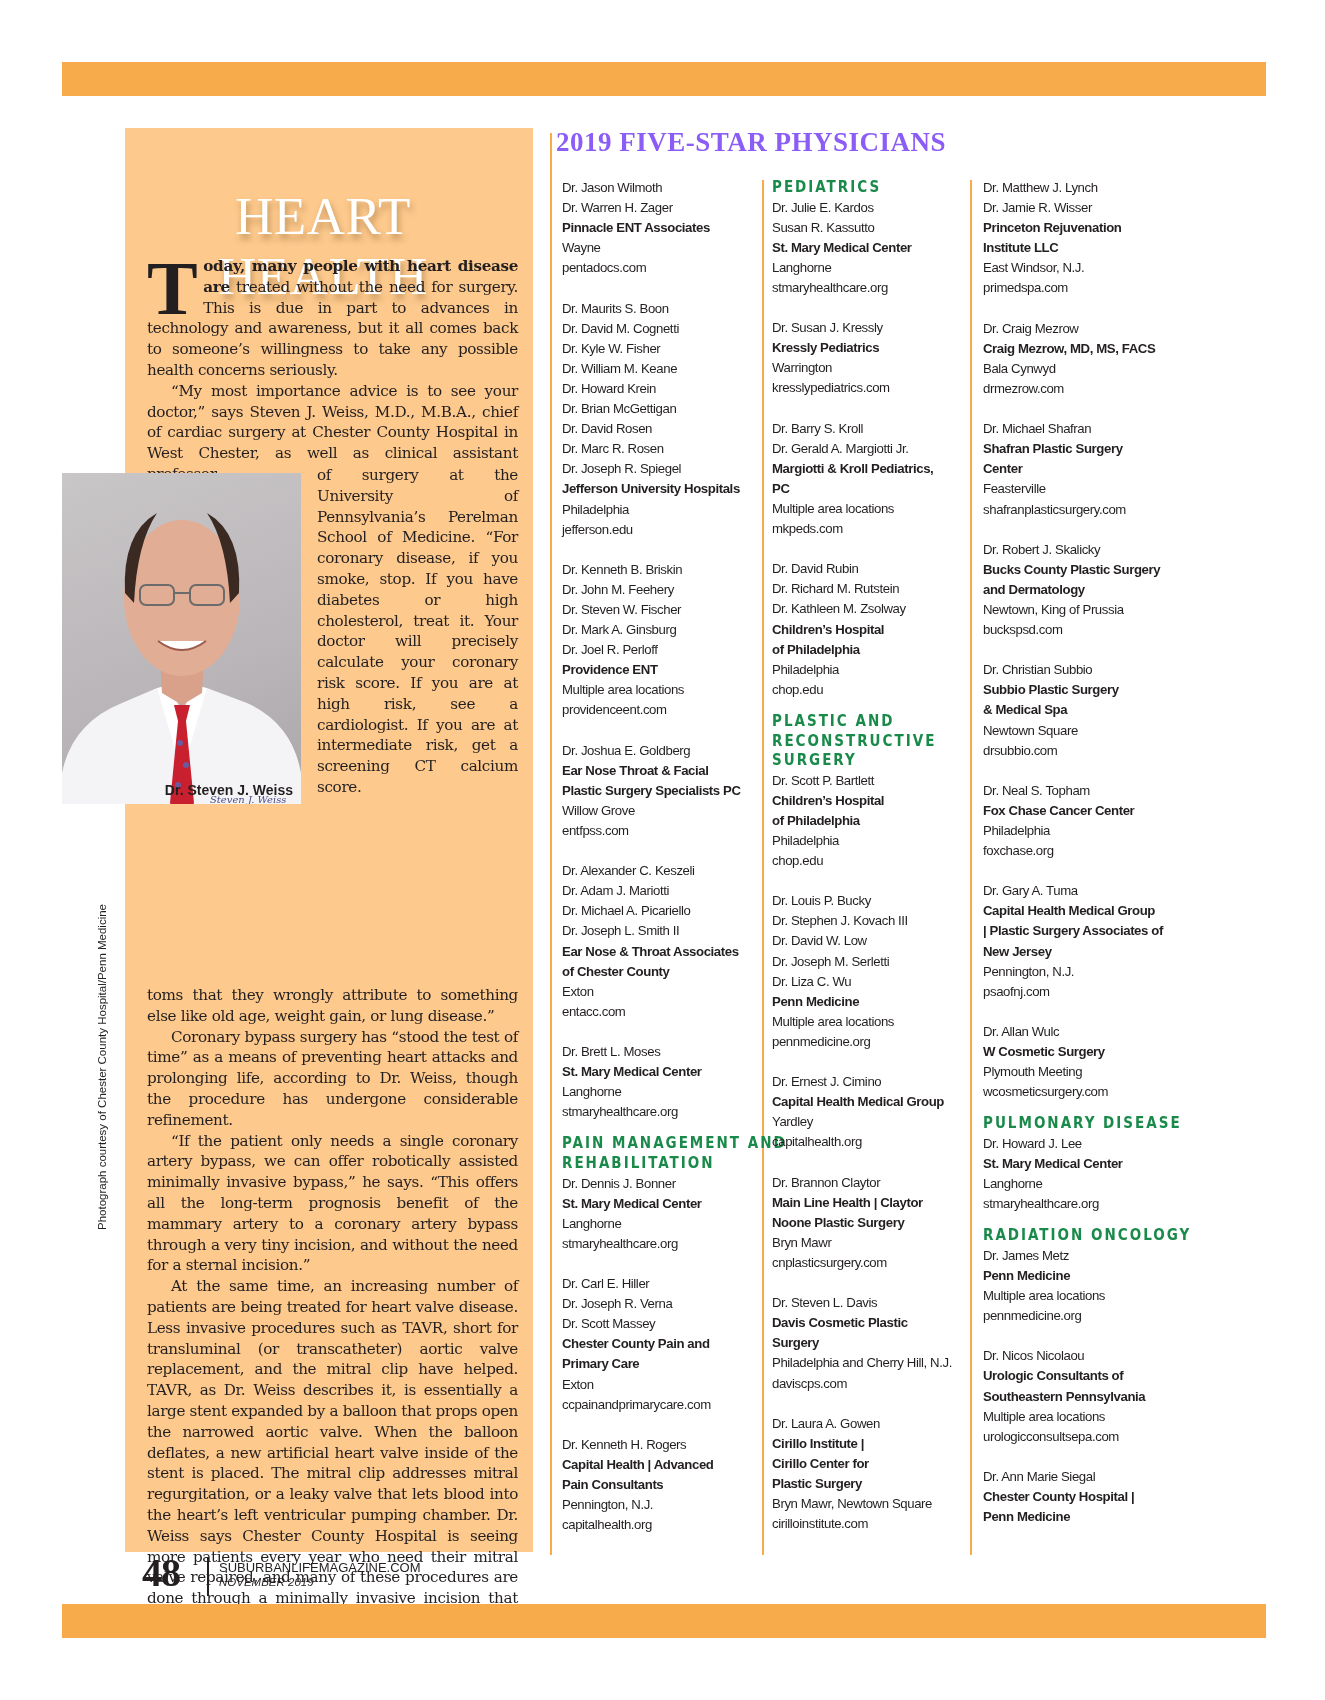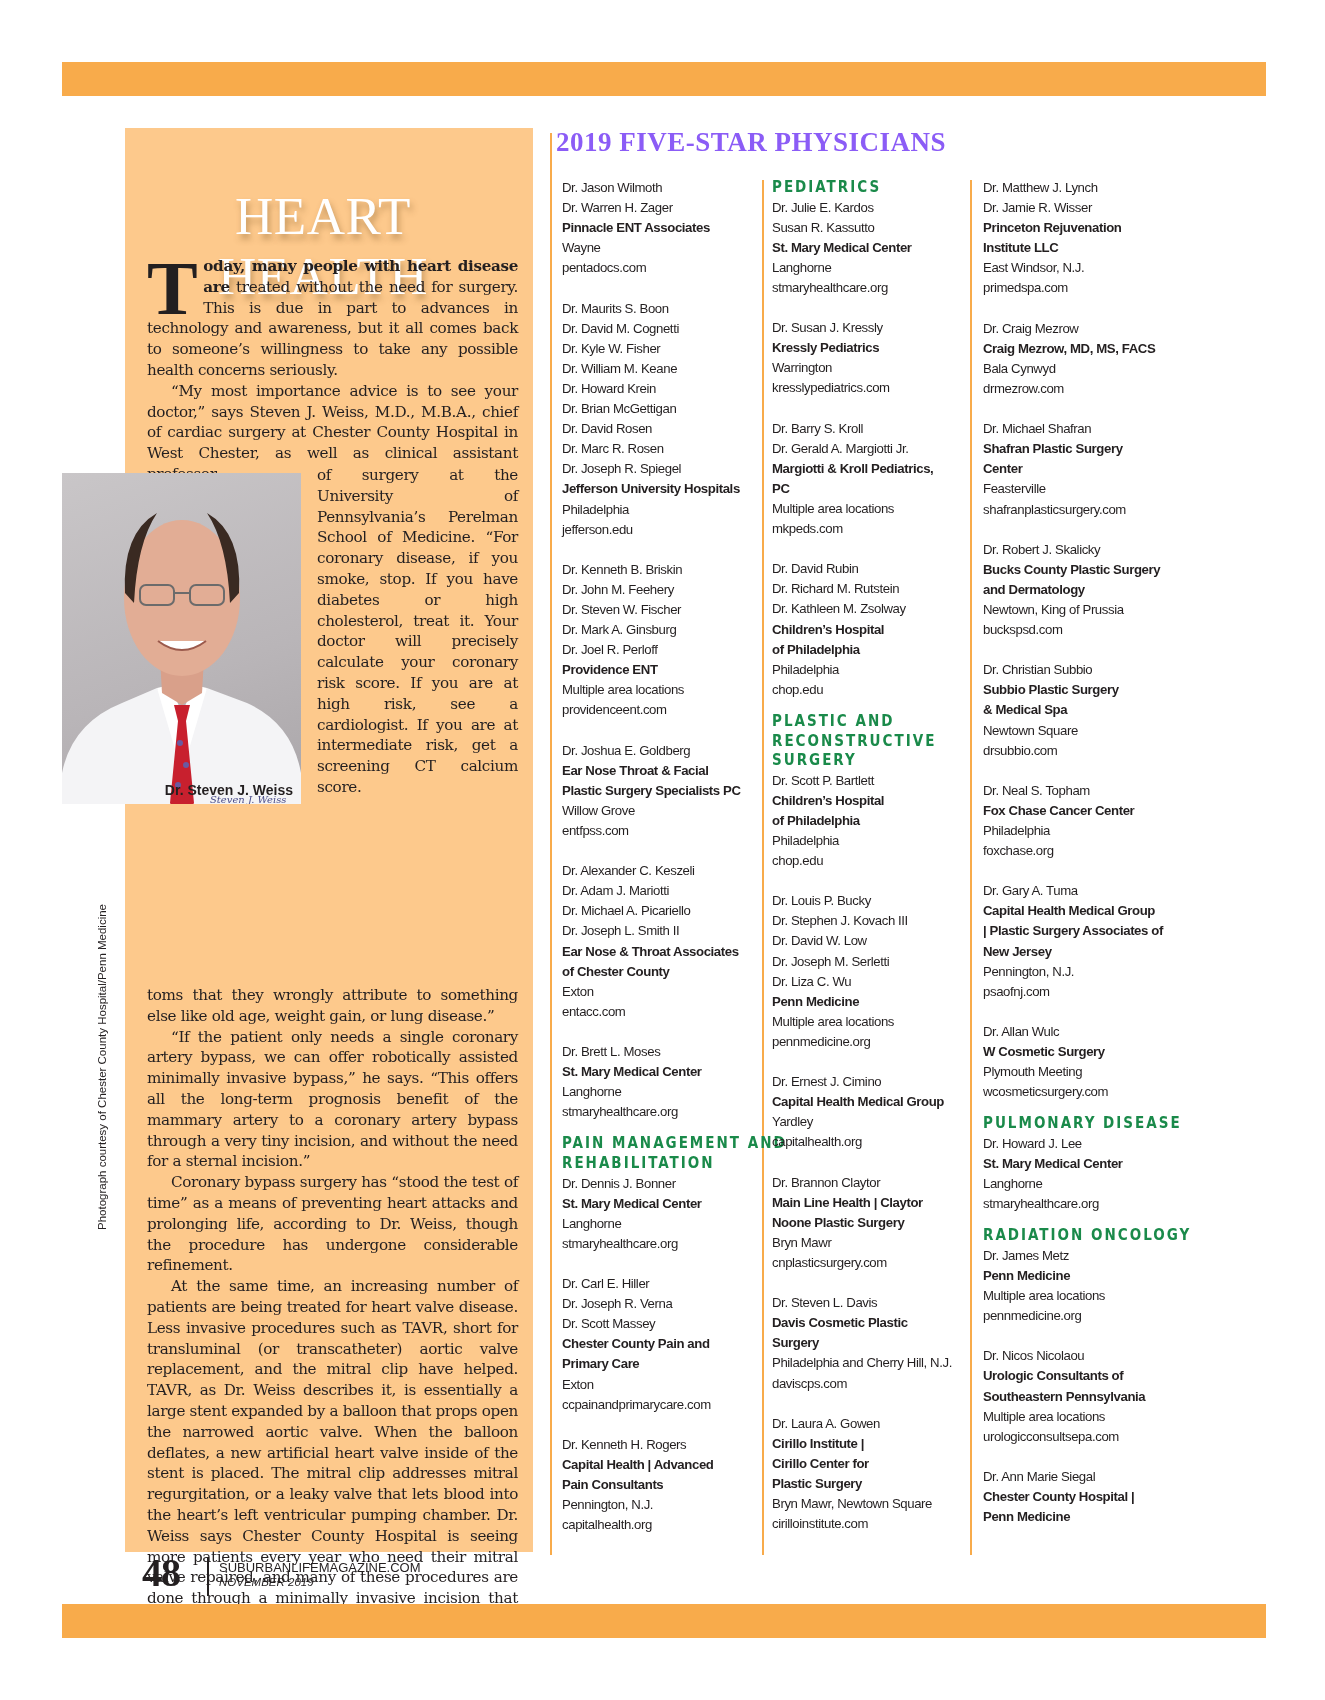--- a/index.html
+++ b/index.html
@@ -60,22 +60,22 @@
     <p class="noindent"><span class="dropcap">T</span><span class="lead">oday, many people with heart disease are</span><span> treated without the need for surgery. This is due in part to advances in technology and awareness, but it all comes back to someone’s willingness to take any possible health concerns seriously.</span></p>
     <p>“My most importance advice is to see your doctor,” says Steven J. Weiss, M.D., M.B.A., chief of cardiac surgery at Chester County Hospital in West Chester, as well as clinical assistant professor</p>
   </div>
 
   <div class="body-text t2">
     <p class="noindent">of surgery at the University of Pennsylvania’s Perelman School of Medicine. “For coronary disease, if you smoke, stop. If you have diabetes or high cholesterol, treat it. Your doctor will precisely calculate your coronary risk score. If you are at high risk, see a cardiologist. If you are at intermediate risk, get a screening CT calcium score.</p>
   </div>
 
   <div class="body-text t3">
     <p class="noindent">toms that they wrongly attribute to something else like old age, weight gain, or lung disease.”</p>
+    <p>Coronary bypass surgery has “stood the test of time” as a means of preventing heart attacks and prolonging life, according to Dr. Weiss, though the procedure has undergone considerable refinement.</p>
     <p>“If the patient only needs a single coronary artery bypass, we can offer robotically assisted minimally invasive bypass,” he says. “This offers all the long-term prognosis benefit of the mammary artery to a coronary artery bypass through a very tiny incision, and without the need for a sternal incision.”</p>
-    <p>Coronary bypass surgery has “stood the test of time” as a means of preventing heart attacks and prolonging life, according to Dr. Weiss, though the procedure has undergone considerable refinement.</p>
     <p>At the same time, an increasing number of patients are being treated for heart valve disease. Less invasive procedures such as TAVR, short for transluminal (or transcatheter) aortic valve replacement, and the mitral clip have helped. TAVR, as Dr. Weiss describes it, is essentially a large stent expanded by a balloon that props open the narrowed aortic valve. When the balloon deflates, a new artificial heart valve inside of the stent is placed. The mitral clip addresses mitral regurgitation, or a leaky valve that lets blood into the heart’s left ventricular pumping chamber. Dr. Weiss says Chester County Hospital is seeing more patients every year who need their mitral valve repaired, and many of these procedures are done through a minimally invasive incision that measures only three to four inches.</p>
   </div>
 </div>
 
 <div class="photo">
   <svg width="239" height="374" viewBox="0 0 239 374">
 
     <path d="M0 374 L0 300 Q10 250 60 230 L95 215 L120 260 L145 215 L185 230 Q230 250 239 300 L239 374 Z" fill="#f4f4f6"></path>
     <path d="M95 215 L120 300 L145 215 L132 212 L120 240 L108 212 Z" fill="#ffffff"></path>
 

